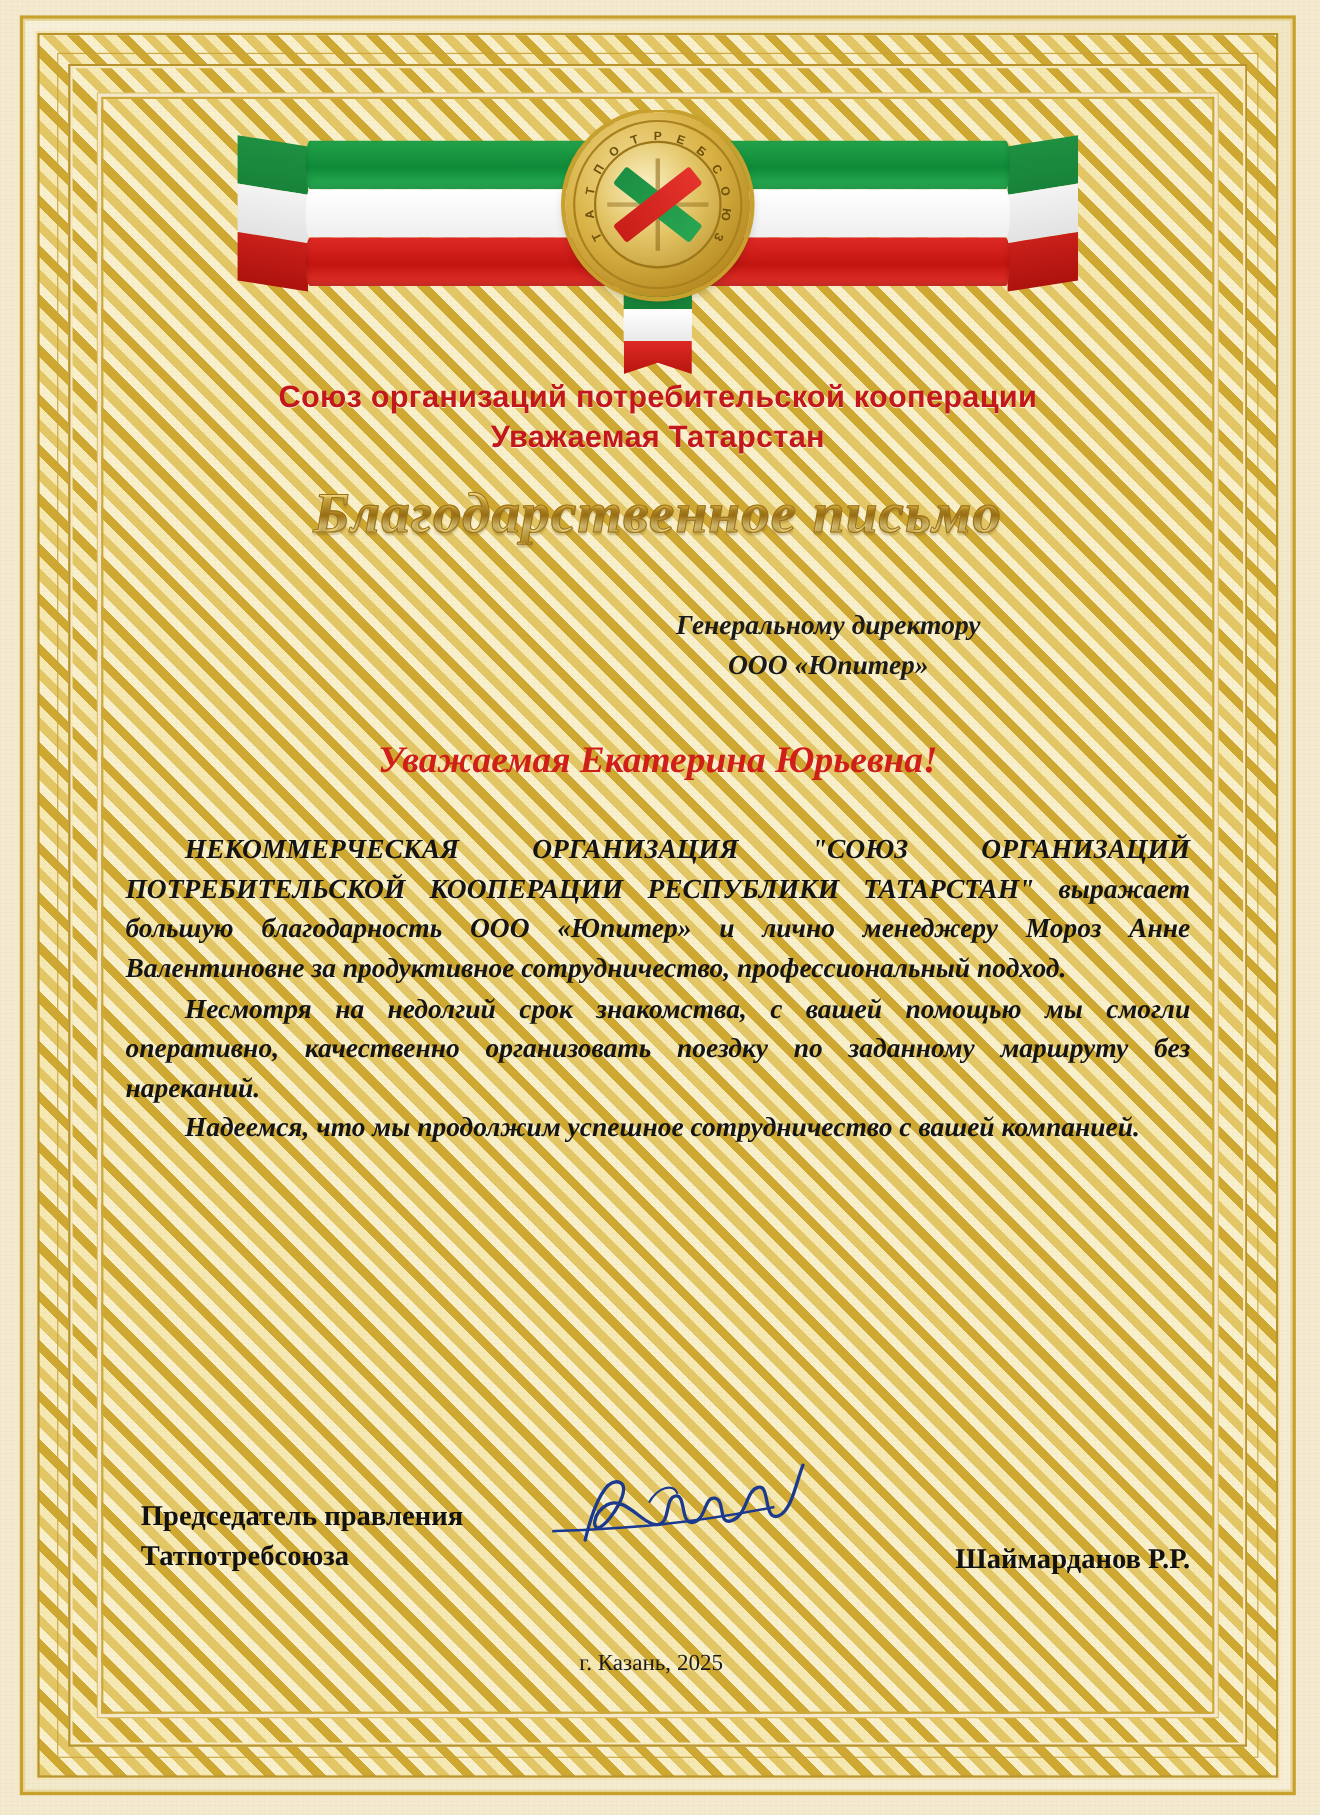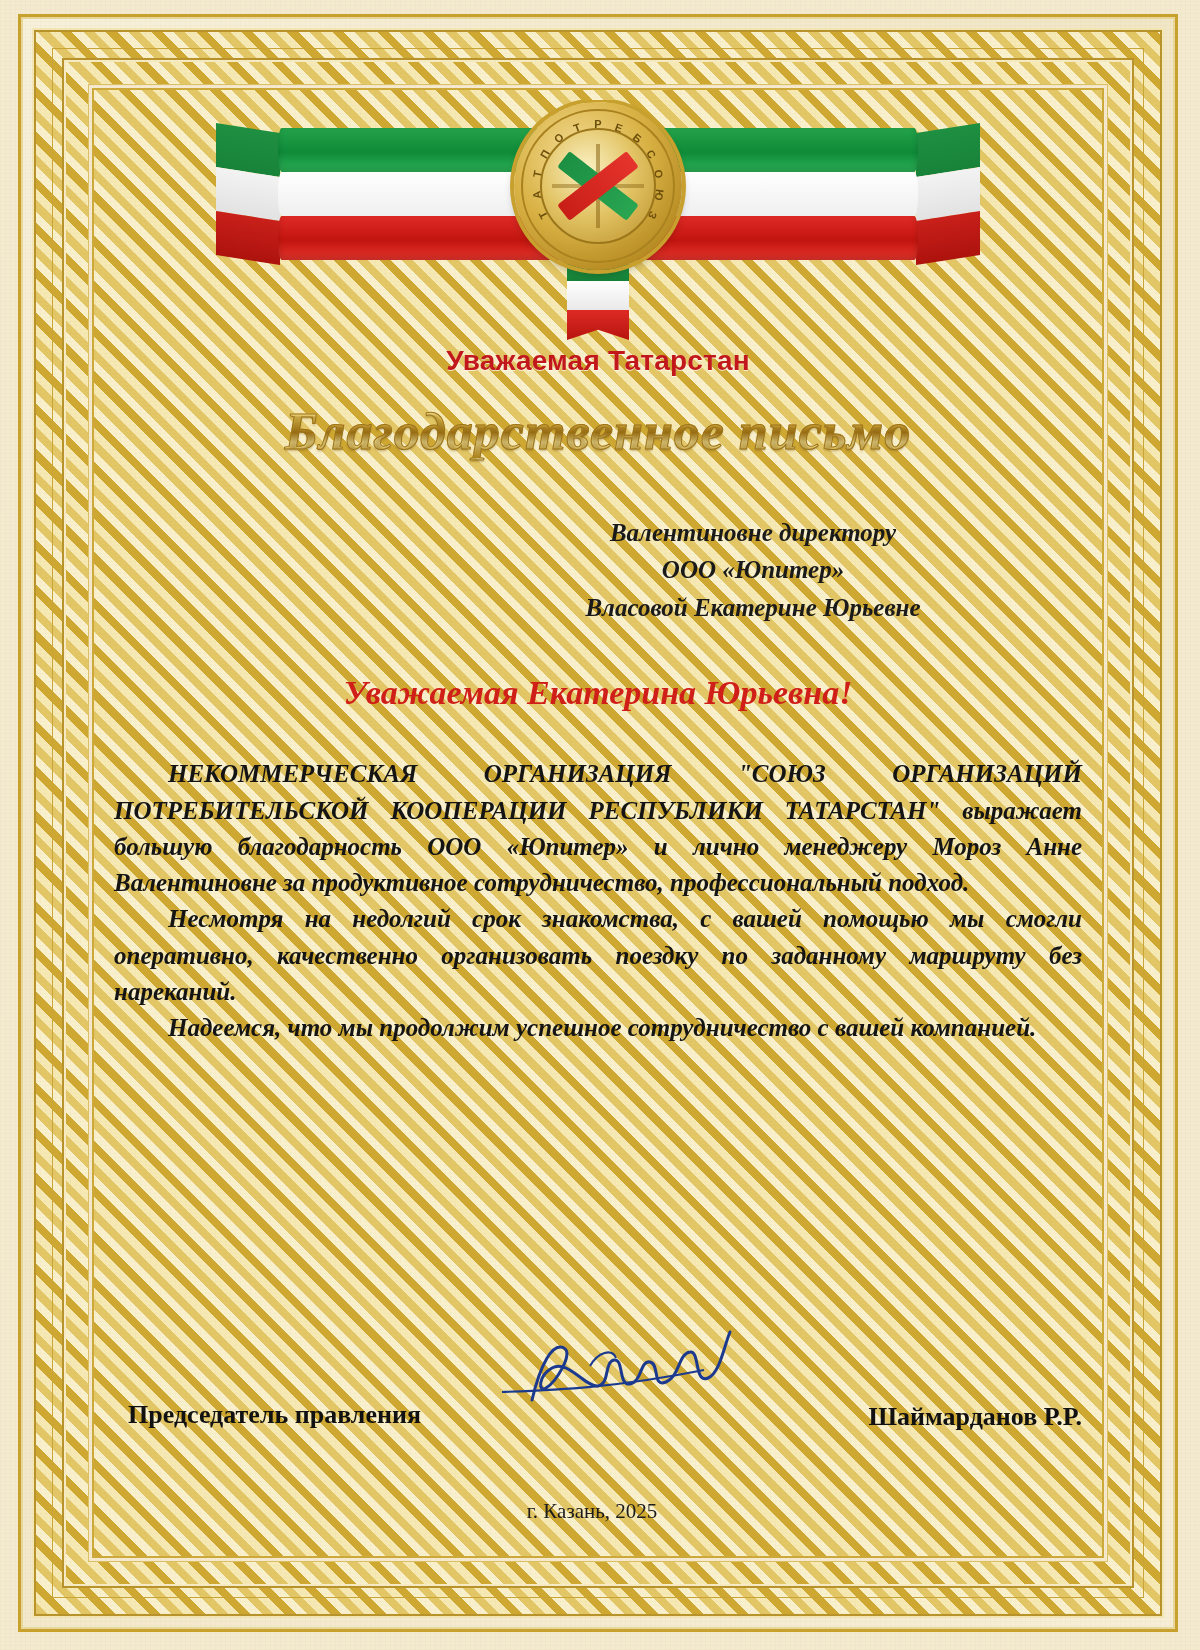--- a/index.html
+++ b/index.html
@@ -365,42 +365,43 @@
         <div class="inner-disc">
           <div class="vline"></div>
           <div class="hline"></div>
           <div class="cross"></div>
           <div class="cross red"></div>
         </div>
       </div>
     </div>
 
     <div class="org-title">
+      <div>Союз организаций потребительской кооперации</div>
       <div>Уважаемая Татарстан</div>
     </div>
 
     <div class="gold-title">Благодарственное письмо</div>
 
     <div class="addressee">
-      <div>Валентиновне директору</div>
+      <div>Генеральному директору</div>
       <div>ООО «Юпитер»</div>
-      <div>Власовой Екатерине Юрьевне</div>
     </div>
 
     <div class="salutation">Уважаемая Екатерина Юрьевна!</div>
 
     <div class="body-text">
       <p class="upper">НЕКОММЕРЧЕСКАЯ ОРГАНИЗАЦИЯ "СОЮЗ ОРГАНИЗАЦИЙ ПОТРЕБИТЕЛЬСКОЙ КООПЕРАЦИИ РЕСПУБЛИКИ ТАТАРСТАН" выражает большую благодарность ООО «Юпитер» и лично менеджеру Мороз Анне Валентиновне за продуктивное сотрудничество, профессиональный подход.</p>
       <p>Несмотря на недолгий срок знакомства, с вашей помощью мы смогли оперативно, качественно организовать поездку по заданному маршруту без нареканий.</p>
       <p>Надеемся, что мы продолжим успешное сотрудничество с вашей компанией.</p>
     </div>
 
     <div class="signature">
       <div class="sig-left">
         <div>Председатель правления</div>
+        <div>Татпотребсоюза</div>
       </div>
       <div class="sig-name">Шаймарданов Р.Р.</div>
 
       <svg class="sig-scribble" viewBox="0 0 270 90">
         <path d="M8 66 C60 64, 120 62, 210 44" stroke="#1b3a8f" stroke-width="2.2" fill="none"></path>
         <path d="M38 74 C46 40, 58 16, 70 22 C80 27, 62 56, 52 62 C44 67, 44 50, 58 42
                  C74 33, 92 62, 104 60 C116 58, 110 36, 120 34 C130 32, 124 60, 136 58
                  C148 56, 146 34, 156 36 C166 38, 158 62, 172 56 C186 50, 184 28, 196 26
                  C206 24, 200 58, 214 52 C226 47, 230 20, 236 6" stroke="#1b3a8f" stroke-width="3" fill="none" stroke-linecap="round"></path>
         <path d="M96 40 C104 26, 118 22, 122 32" stroke="#1b3a8f" stroke-width="2" fill="none"></path>

